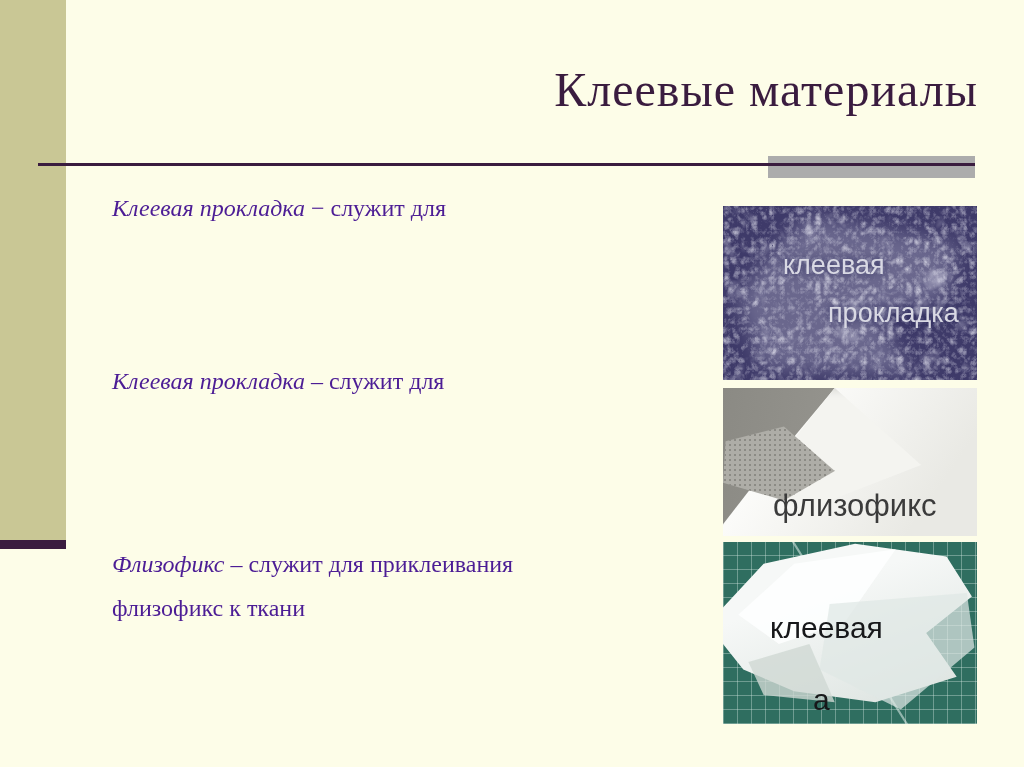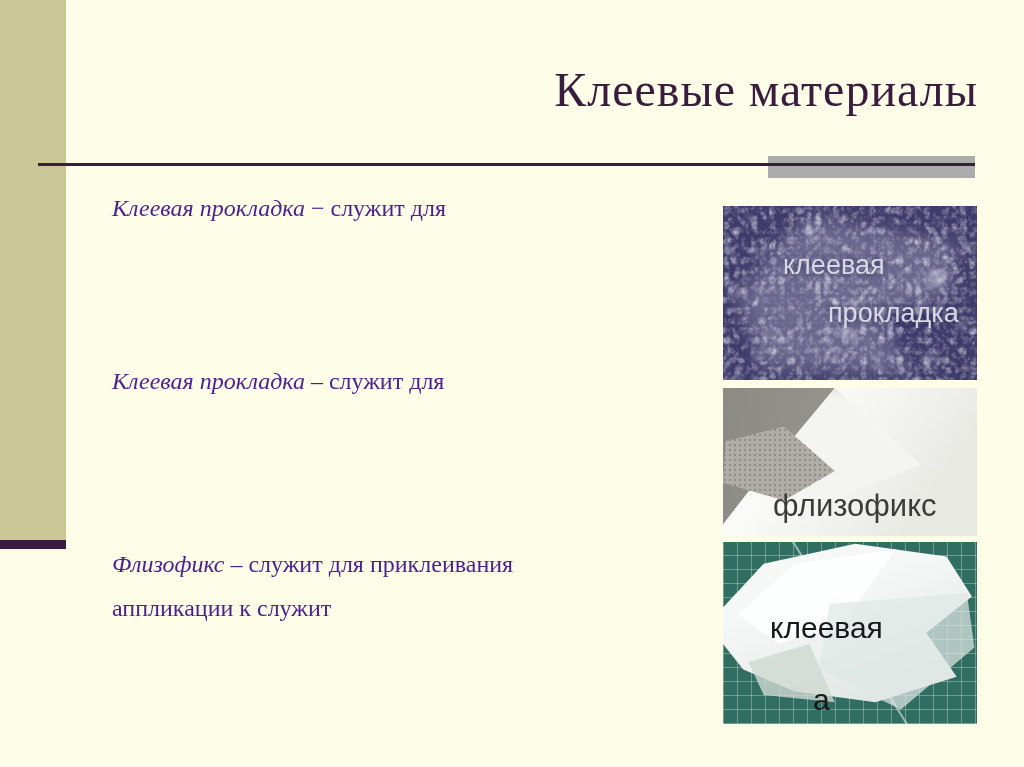--- a/index.html
+++ b/index.html
@@ -138,21 +138,21 @@
   <div class="bullet bullet-1">
     <div><span class="term">Клеевая прокладка</span><span>− служит для</span></div>
   </div>
 
   <div class="bullet bullet-2">
     <div><span class="term">Клеевая прокладка</span><span>– служит для</span></div>
   </div>
 
   <div class="bullet bullet-3">
     <div><span class="term">Флизофикс</span><span>– служит для приклеивания</span></div>
-    <div>аппликации к служит</div>
+    <div>флизофикс к ткани</div>
   </div>
 
   <div class="figure fig-1">
     <svg class="fig-art" viewBox="0 0 254 174" preserveAspectRatio="none">
       <defs>
         <filter id="webf" x="0" y="0" width="100%" height="100%">
           <feTurbulence type="turbulence" baseFrequency="0.11 0.1" numOctaves="4" seed="7"></feTurbulence>
           <feColorMatrix type="matrix" values="0 0 0 0 0.90  0 0 0 0 0.90  0 0 0 0 0.97  0.65 0.65 0.65 0 -0.52"></feColorMatrix>
         </filter>
         <filter id="webf2" x="0" y="0" width="100%" height="100%">

